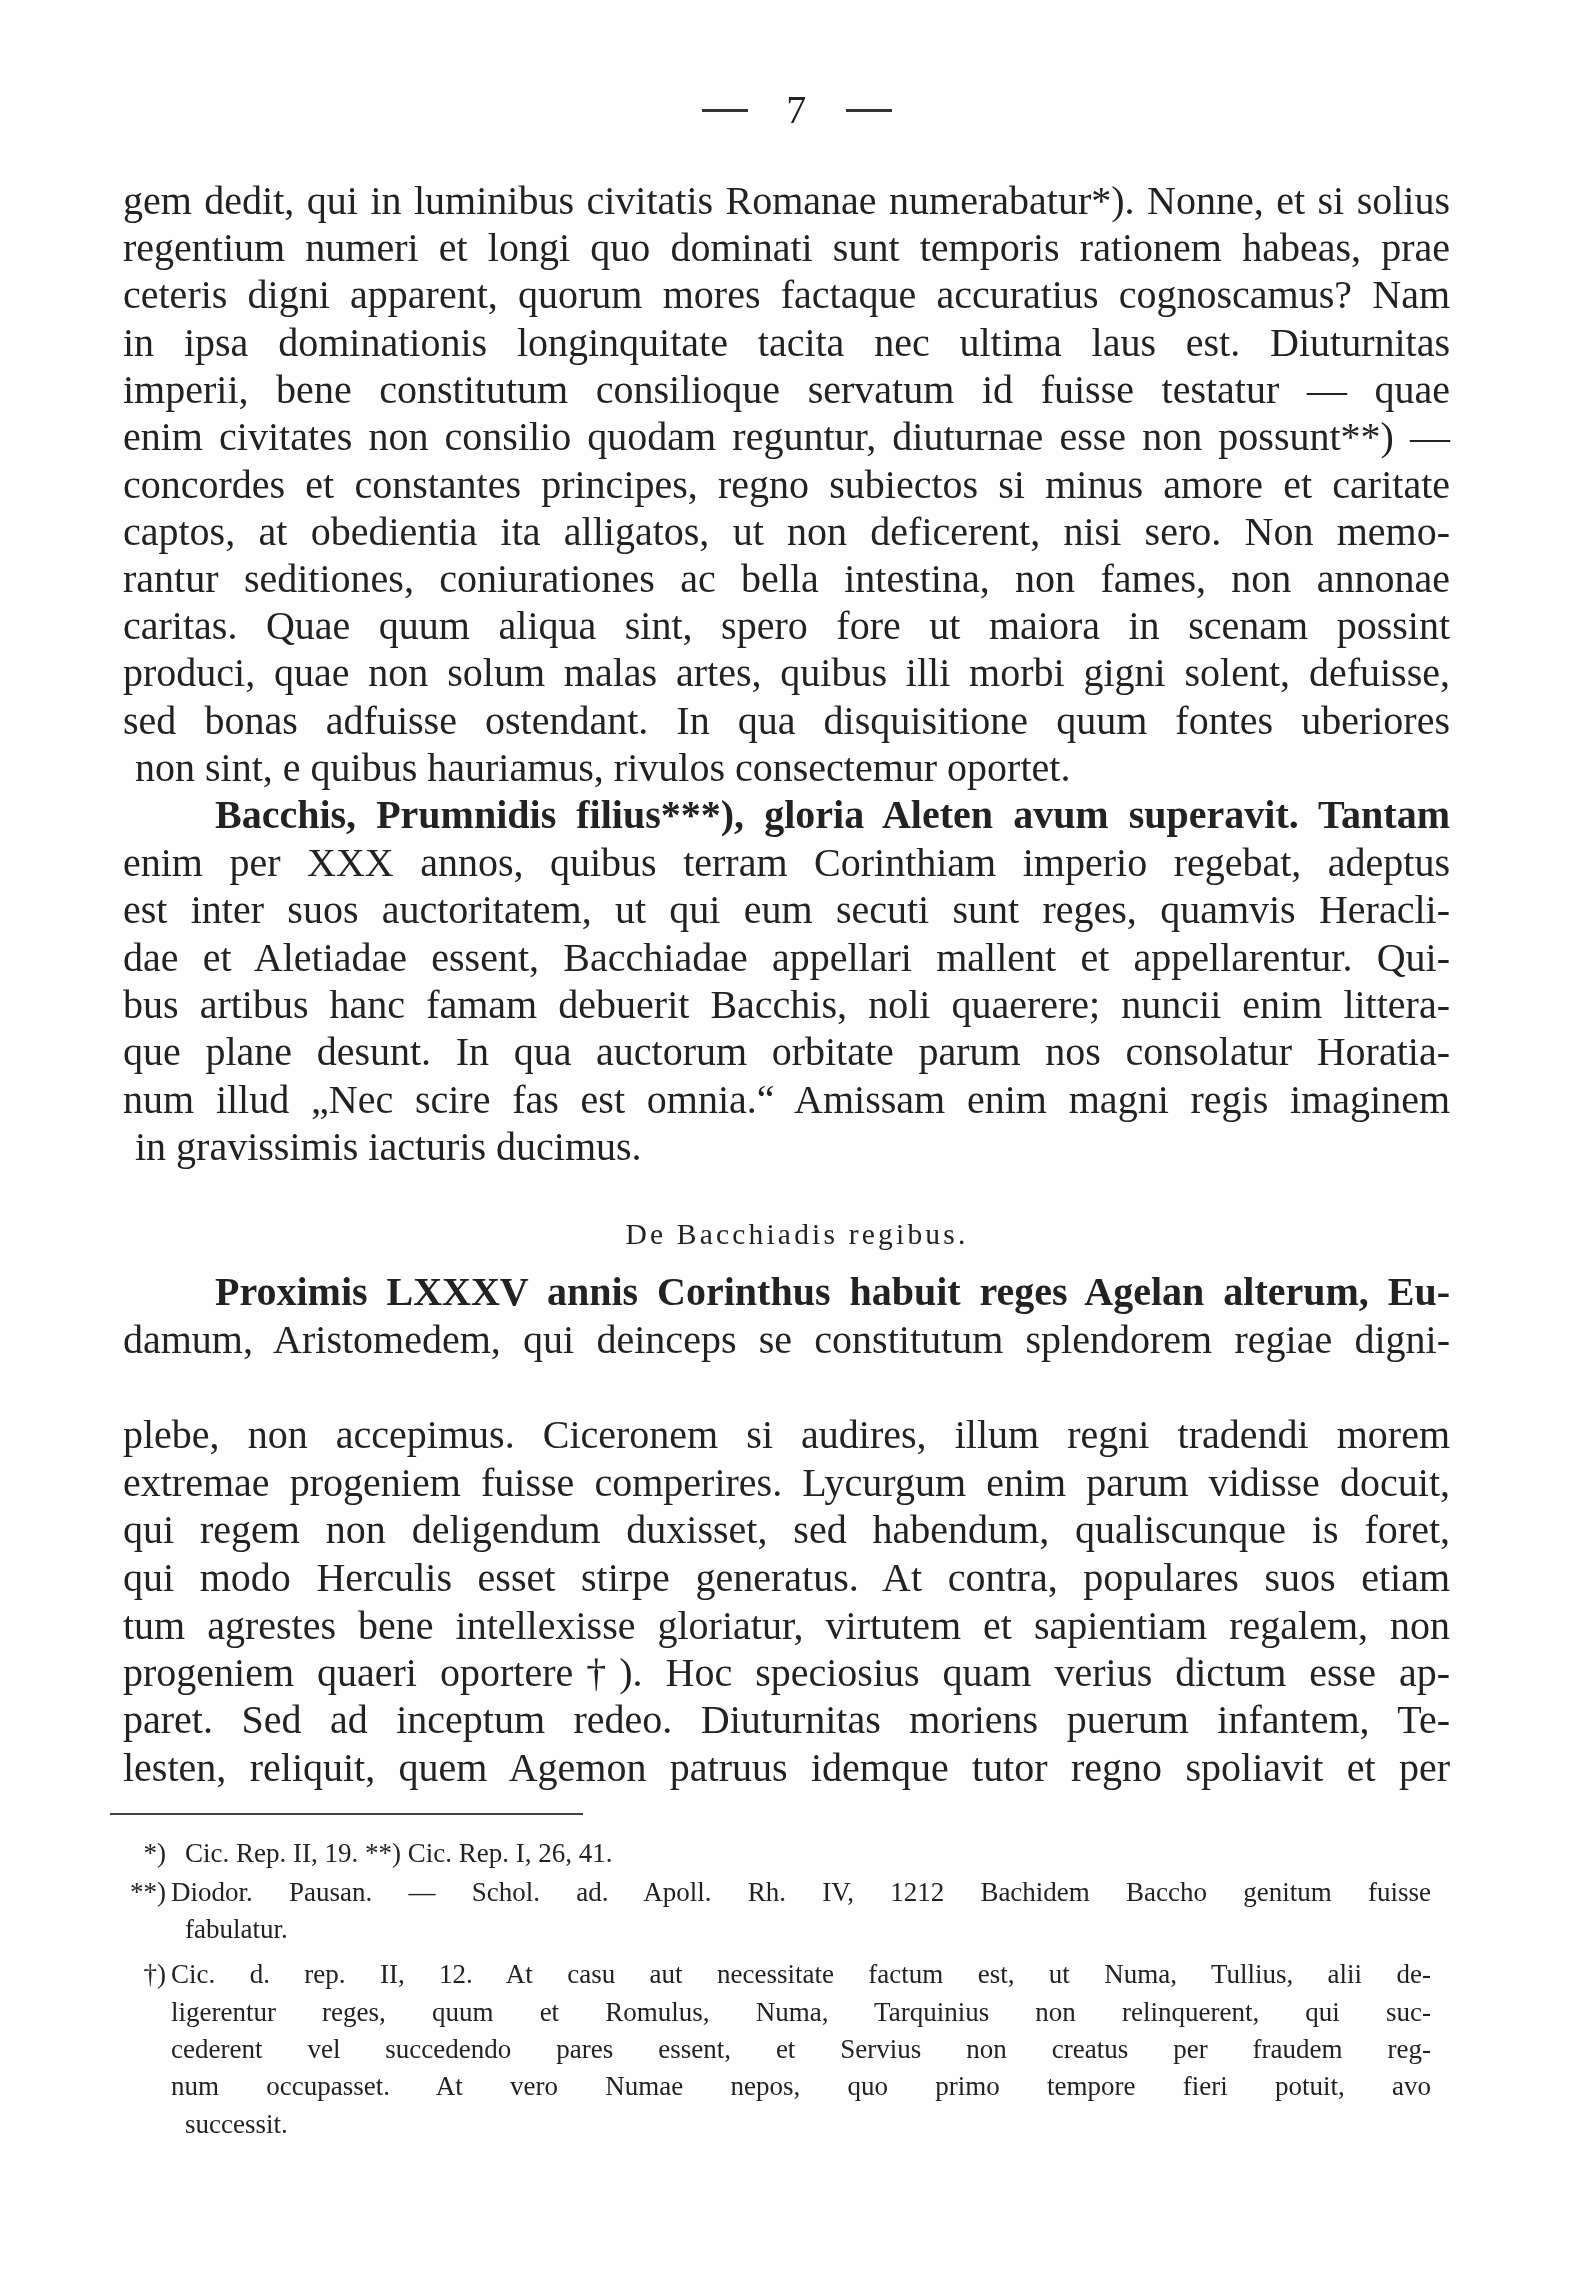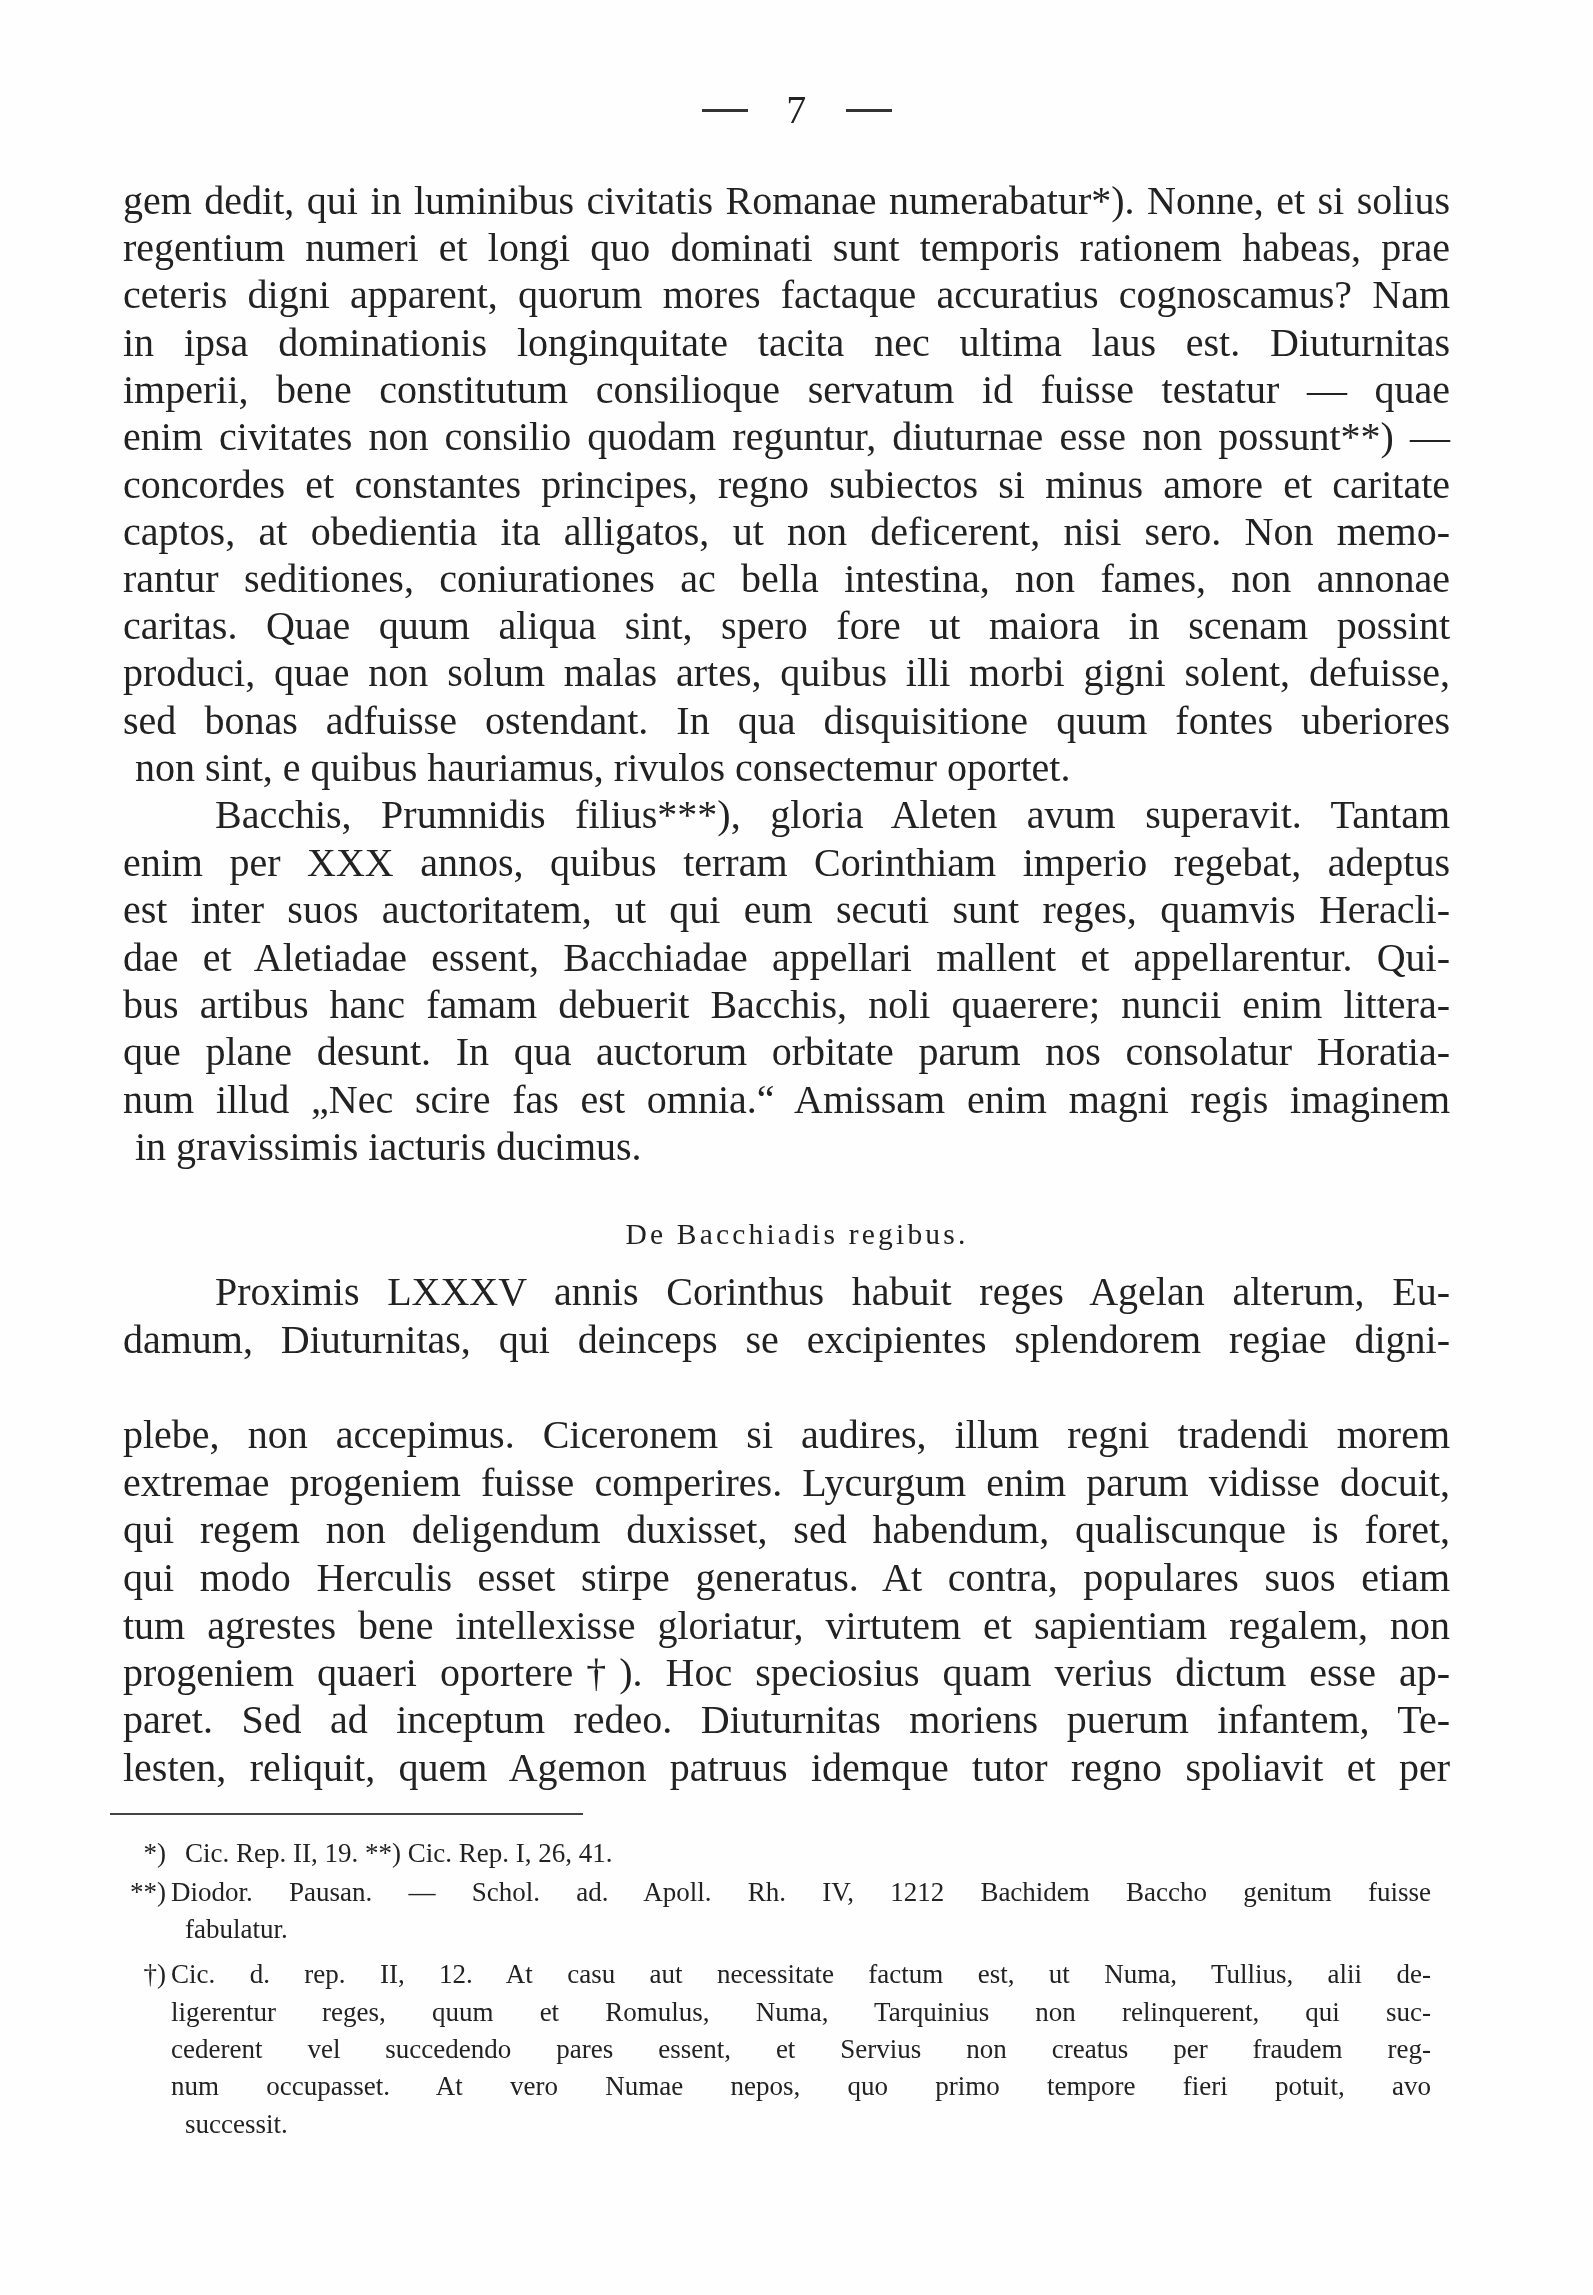--- a/index.html
+++ b/index.html
@@ -6,21 +6,21 @@
   body { width: 1594px; height: 2295px; position: relative; overflow: hidden;
          font-family: "Liberation Serif", "DejaVu Serif", serif; color: #222222; }
   .page { position: absolute; left: 0; top: 0; width: 1594px; height: 2295px; background: #fefefe; }
   .pagenum { position: absolute; left: 0; width: 1594px; top: 86px; text-align: center;
              font-size: 40px; line-height: 48px; letter-spacing: 1.6px; }
   .pagenum .dash { display: inline-block; width: 46px; height: 2.4px; background: #333; vertical-align: middle; margin: 0 38px; position: relative; top: -3.2px; }
   .line { position: absolute; left: 123px; width: 1327px; height: 48px;
           font-size: 40px; line-height: 48px; white-space: nowrap;
           text-align: justify; text-align-last: justify; overflow: visible; }
   .line.last { text-align-last: left; margin-left: 12px; }
-  .line.indent { left: 215px; width: 1235px; }
+  .line.indent { left: 215px; width: 1235px; font-weight: bold; }
   .heading { position: absolute; left: 0; width: 1594px; text-align: center;
              font-size: 29.5px; line-height: 40px; letter-spacing: 3.2px; }
   .rule { position: absolute; left: 110px; top: 1813px; width: 473px; height: 1.6px; background: #444; }
   .fn { position: absolute; left: 171px; width: 1260px; height: 37px;
         font-size: 27px; line-height: 37px; white-space: nowrap;
         text-align: justify; text-align-last: justify; }
   .fn.last { text-align-last: left; margin-left: 14px; }
   .fnmark { position: absolute; width: 48px; text-align: right; font-size: 27px; line-height: 37px; }
 </style>
 </head>
@@ -51,21 +51,21 @@
   <div class="line" style="top:886px">est inter suos auctoritatem, ut qui eum secuti sunt reges, quamvis Heracli-</div>
   <div class="line" style="top:934px">dae et Aletiadae essent, Bacchiadae appellari mallent et appellarentur. Qui-</div>
   <div class="line" style="top:981px">bus artibus hanc famam debuerit Bacchis, noli quaerere; nuncii enim littera-</div>
   <div class="line" style="top:1028px">que plane desunt. In qua auctorum orbitate parum nos consolatur Horatia-</div>
   <div class="line" style="top:1076px">num illud „Nec scire fas est omnia.“ Amissam enim magni regis imaginem</div>
   <div class="line last" style="top:1123px">in gravissimis iacturis ducimus.</div>
 
   <div class="heading" style="top:1214px">De Bacchiadis regibus.</div>
 
   <div class="line indent" style="top:1268px">Proximis LXXXV annis Corinthus habuit reges Agelan alterum, Eu-</div>
-  <div class="line" style="top:1316px">damum, Diuturnitas, qui deinceps se excipientes splendorem regiae digni-</div>
+  <div class="line" style="top:1316px">damum, Aristomedem, qui deinceps se constitutum splendorem regiae digni-</div>
   <div class="line" style="top:1411px">plebe, non accepimus. Ciceronem si audires, illum regni tradendi morem</div>
   <div class="line" style="top:1459px">extremae progeniem fuisse comperires. Lycurgum enim parum vidisse docuit,</div>
   <div class="line" style="top:1506px">qui regem non deligendum duxisset, sed habendum, qualiscunque is foret,</div>
   <div class="line" style="top:1554px">qui modo Herculis esset stirpe generatus. At contra, populares suos etiam</div>
   <div class="line" style="top:1602px">tum agrestes bene intellexisse gloriatur, virtutem et sapientiam regalem, non</div>
   <div class="line" style="top:1649px">progeniem quaeri oportere†). Hoc speciosius quam verius dictum esse ap-</div>
   <div class="line" style="top:1696px">paret. Sed ad inceptum redeo. Diuturnitas moriens puerum infantem, Te-</div>
   <div class="line" style="top:1744px">lesten, reliquit, quem Agemon patruus idemque tutor regno spoliavit et per</div>
 
   <div class="rule"></div>

